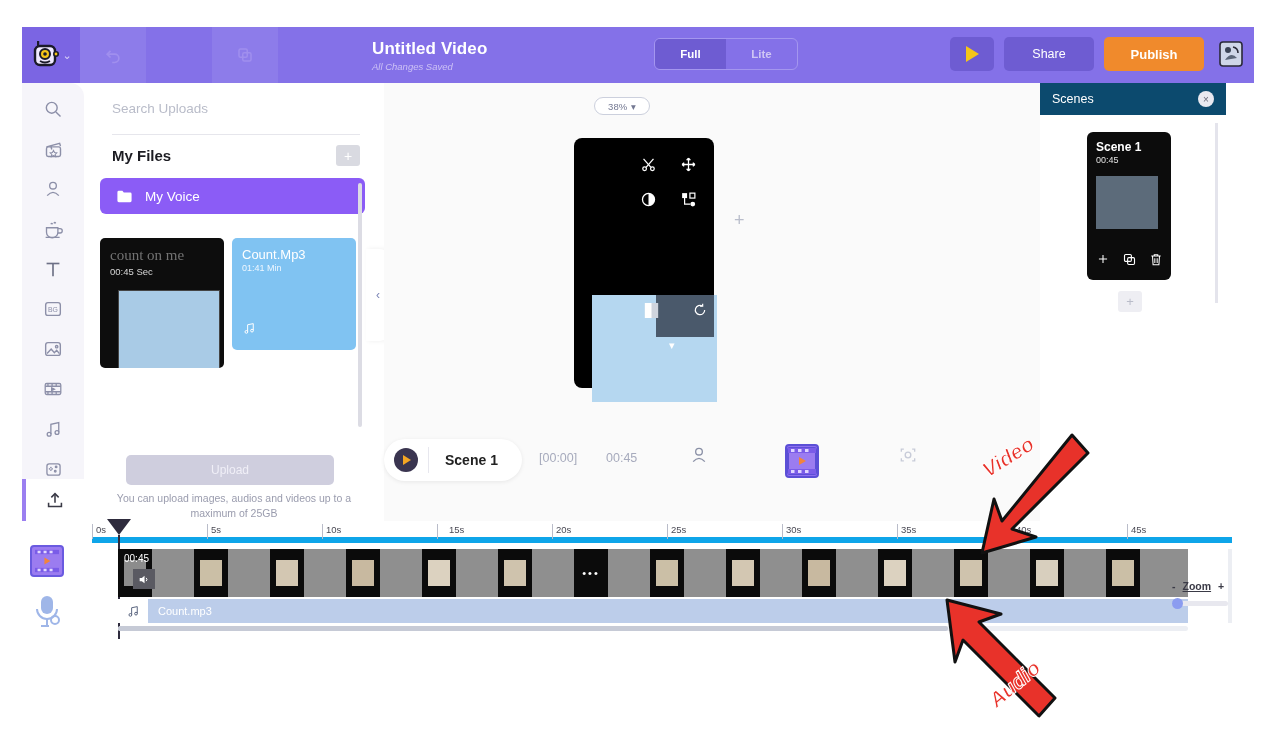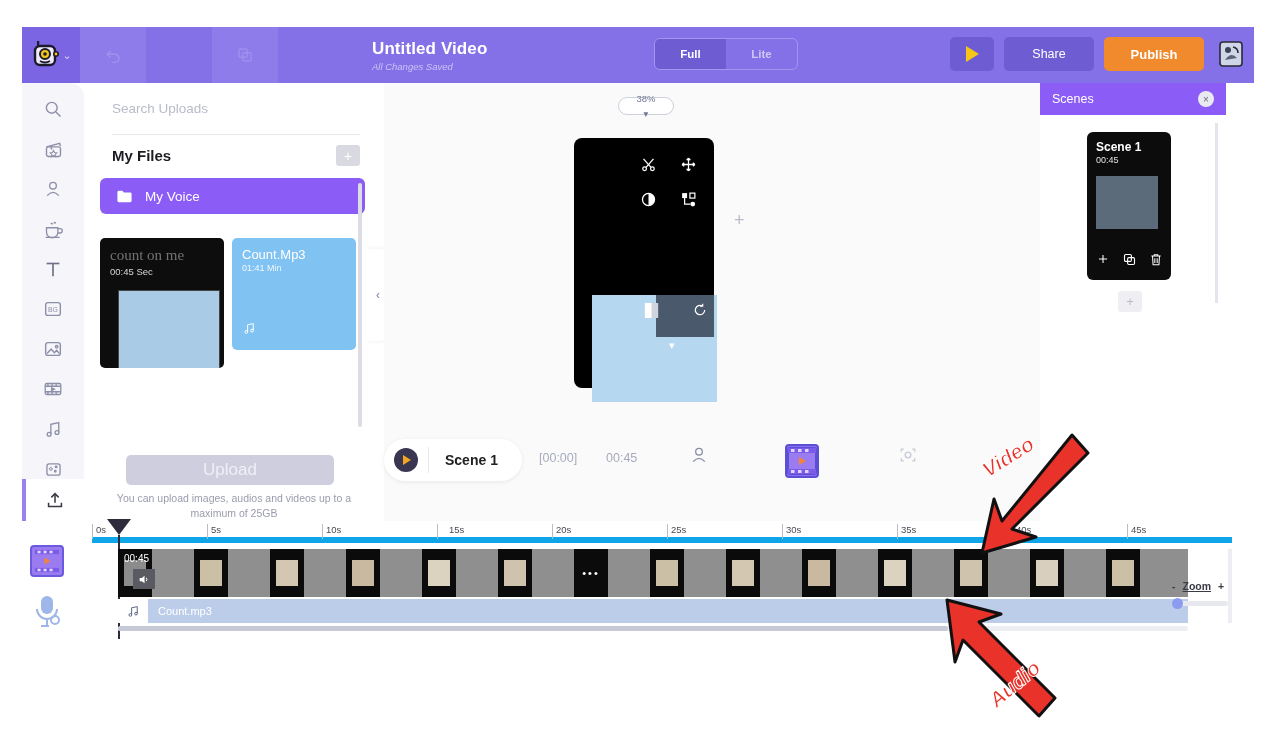--- a/index.html
+++ b/index.html
@@ -94,41 +94,41 @@
   .cv-thumb { position:absolute; left:18px; top:52px; width:102px; height:86px; background:#a9cbe6; border:1px solid #444; }
   .card-audio {
     position:absolute; left:148px; top:155px; width:124px; height:112px;
     background:#80c3f2; border-radius:5px; padding:9px 0 0 10px;
   }
   .card-audio .ca-t { color:#fff; font-size:13px; }
   .card-audio .ca-s { color:#eef7ff; font-size:9px; margin-top:1px; }
   .ca-note { position:absolute; left:10px; bottom:10px; color:#fff; }
   .upload-btn {
     position:absolute; left:42px; top:372px; width:208px; height:30px;
-    background:#cfcede; border-radius:5px; color:#f0eff7; font-size:17px;
+    background:#cfcede; border-radius:5px; color:#f0eff7; font-size:12px;
     display:flex; align-items:center; justify-content:center;
   }
   .upload-note {
     position:absolute; left:20px; top:408px; width:260px; text-align:center;
     color:#9a9cae; font-size:10.5px; line-height:15px;
   }
   .panel-scroll { position:absolute; right:22px; top:100px; width:4px; height:244px; background:#dcdce4; border-radius:2px; }
   .collapse-tab {
     position:absolute; left:366px; top:249px; width:24px; height:92px;
     background:#fff; border-radius:0 10px 10px 0; box-shadow:2px 0 5px rgba(0,0,0,.07);
     display:flex; align-items:center; justify-content:center; color:#7a83b5; font-size:12px;
   }
 
   
   .canvas-area { position:absolute; left:384px; top:83px; width:656px; height:350px; background:#fafafa; }
   .zoom-pill {
-    position:absolute; left:234px; top:14px; width:56px; height:18px;
+    position:absolute; left:210px; top:14px; width:56px; height:18px;
     border:1px solid #ccd0dd; border-radius:9px; background:#fff;
     display:flex; align-items:center; justify-content:center; gap:4px;
-    font-size:9.5px; color:#737892;flex-direction:column;
+    font-size:9.5px; color:#737892;
   }
   .stage {
     position:absolute; left:190px; top:55px; width:140px; height:250px;
     background:#000; border-radius:8px;
   }
   .stage-img { position:absolute; left:18px; top:157px; width:125px; height:107px; background:#b5d7f0; }
   .stage-img2 { position:absolute; left:18px; top:157px; width:64px; height:52px; background:#b5d7f0; }
   .ovl { position:absolute; color:#fff; }
   .ovl-panel { position:absolute; left:63px; top:157px; width:77px; height:42px; background:#4a596b; }
   .ovl-chev { position:absolute; left:95px; top:201px; color:#fff; font-size:11px; }
@@ -150,21 +150,21 @@
   .sb-icon { position:absolute; top:12px; }
   .film-chip {
     position:absolute; left:401px; top:11px; width:34px; height:34px;
     background:#8e6ef0; border:2px solid #5b4fd6; border-radius:4px;
     display:flex; align-items:center; justify-content:center;
   }
 
   
   .scenes-panel { position:absolute; left:1040px; top:83px; width:186px; height:438px; background:#fff; }
   .scenes-head {
-    position:absolute; left:0; top:0; width:186px; height:32px; background:#8b5cf6;
+    position:absolute; left:0; top:0; width:186px; height:32px; background:#0c4a6e;
     display:flex; align-items:center; justify-content:space-between; padding:0 12px;
   }
   .scenes-title { color:#fff; font-size:12.5px; }
   .close-circ { width:16px;height:16px;border-radius:50%;background:#e9e9f0;color:#6b6b7a;
                 display:flex;align-items:center;justify-content:center;font-size:10px; }
   .scene-card {
     position:absolute; left:47px; top:49px; width:84px; height:148px;
     background:#0c0c0c; border-radius:6px; padding:8px 0 0 9px;
   }
   .sc-t { color:#fff; font-size:12px; font-weight:bold; }

